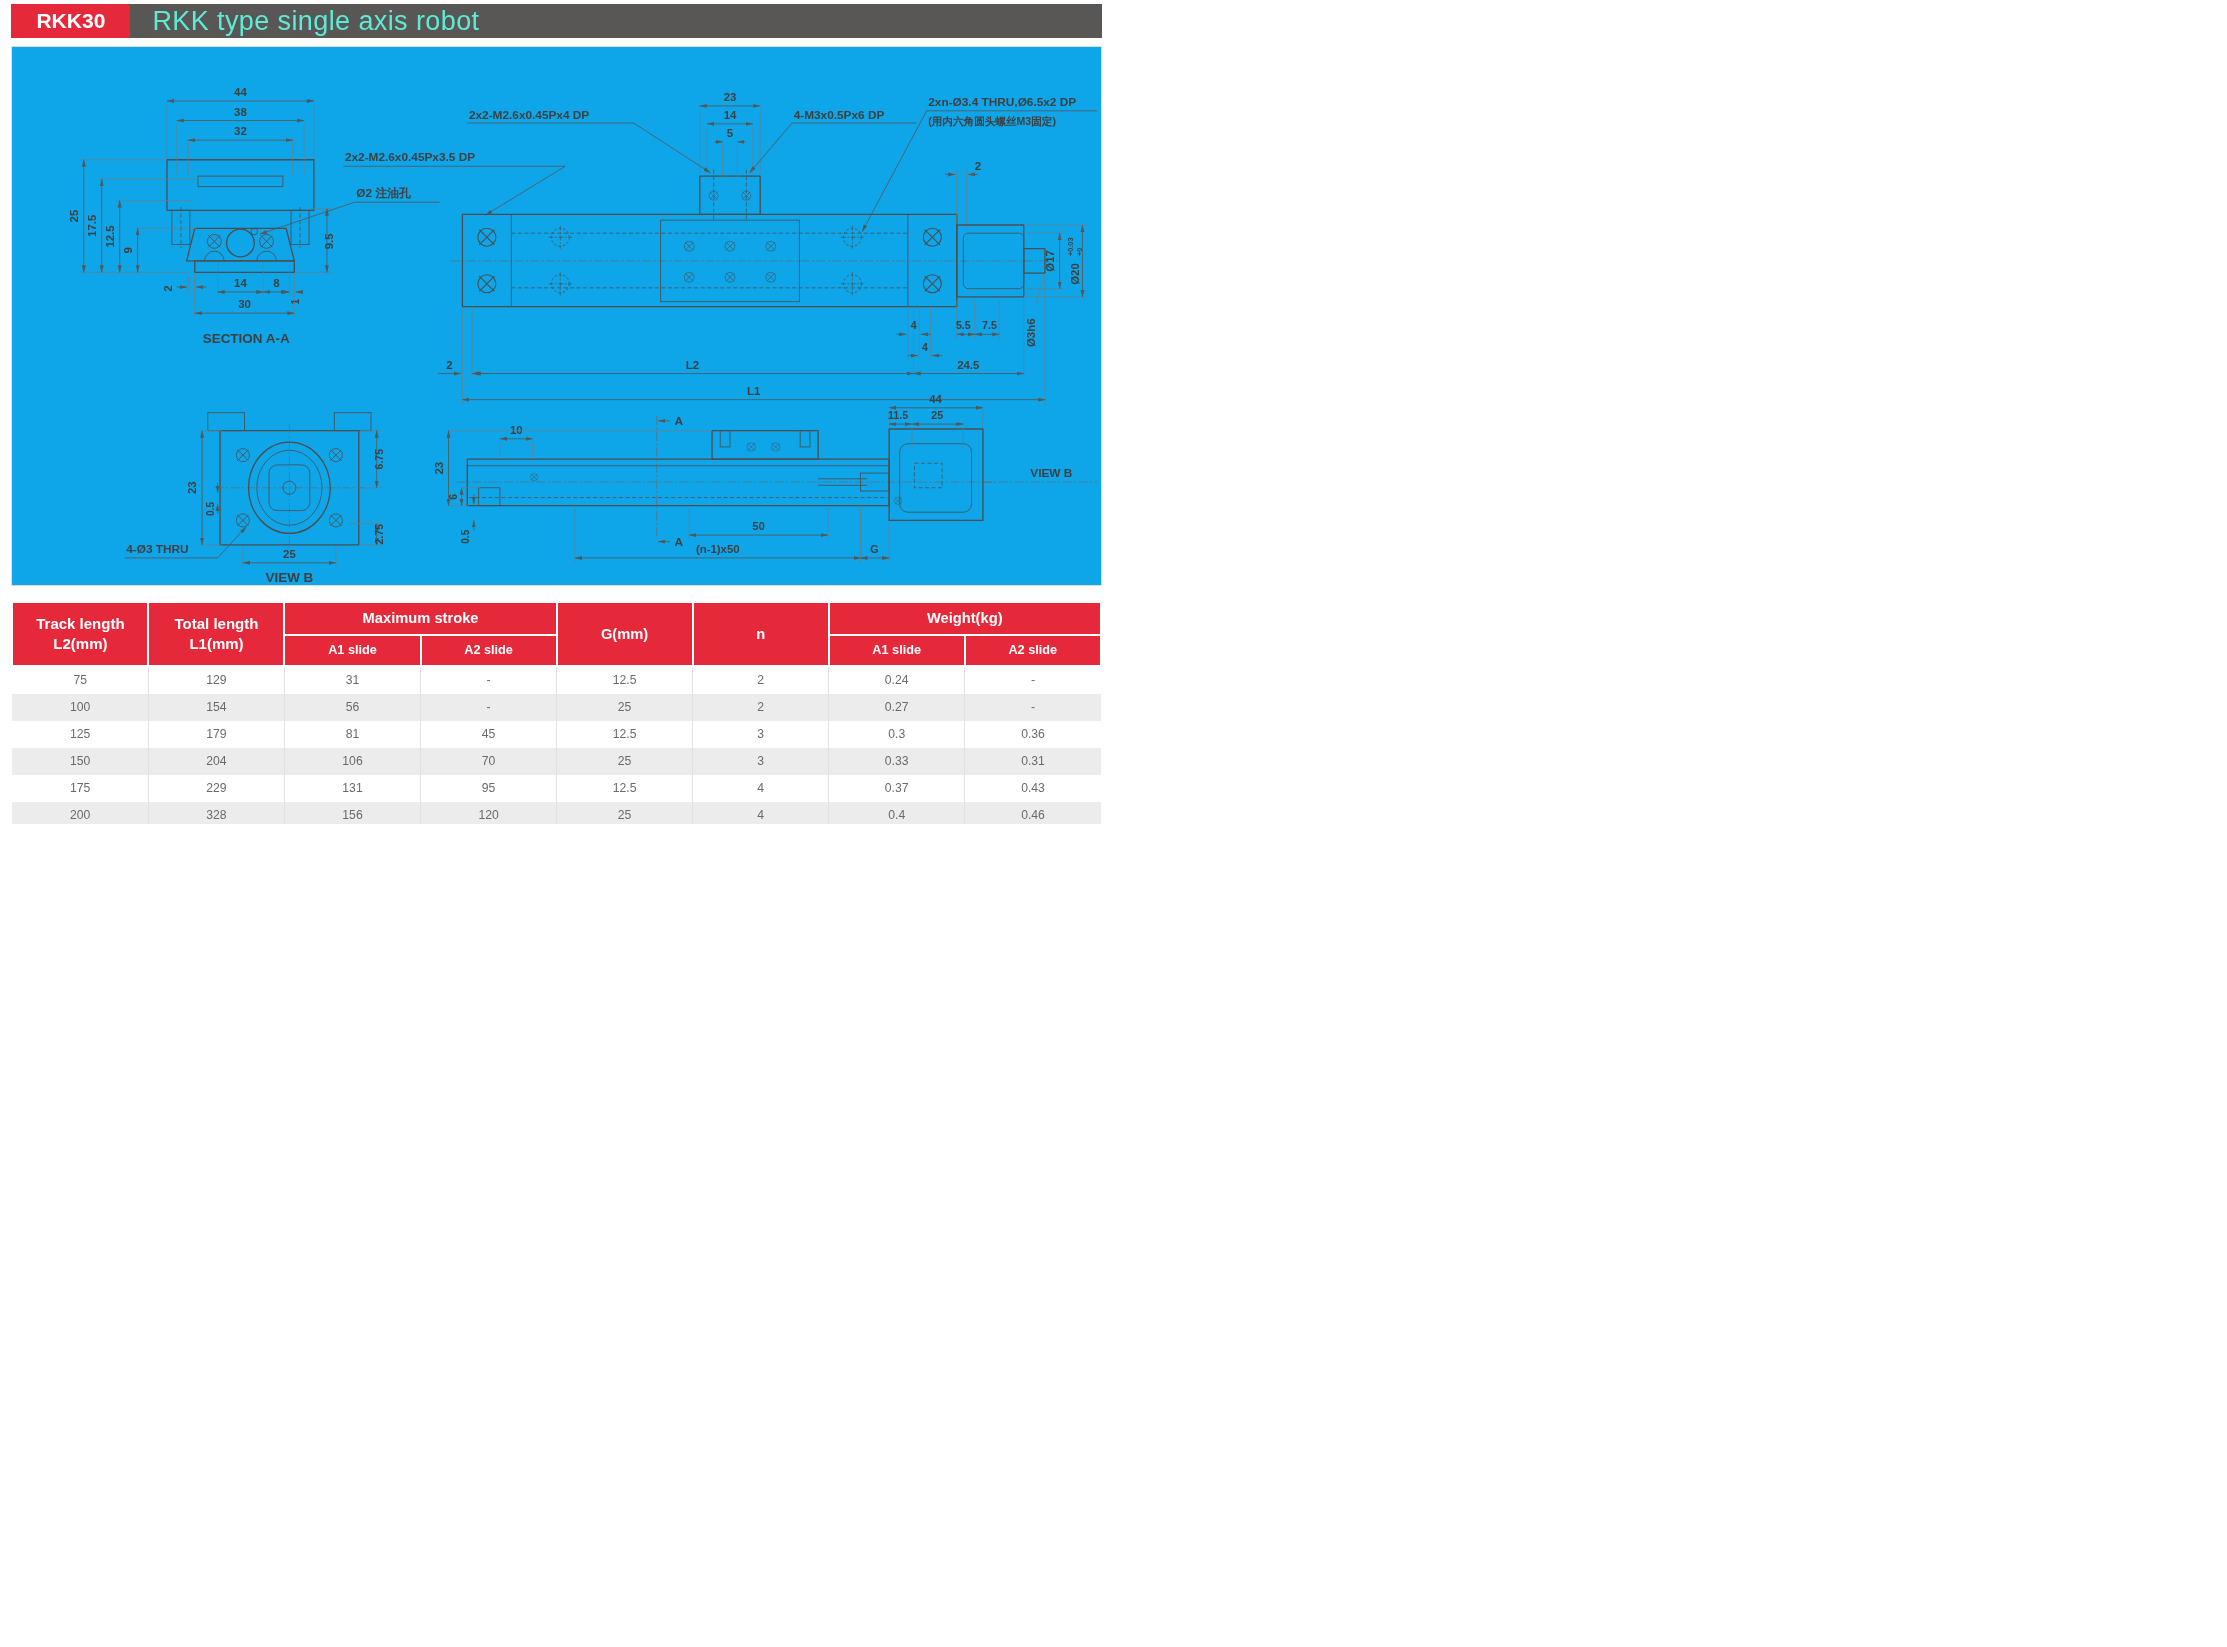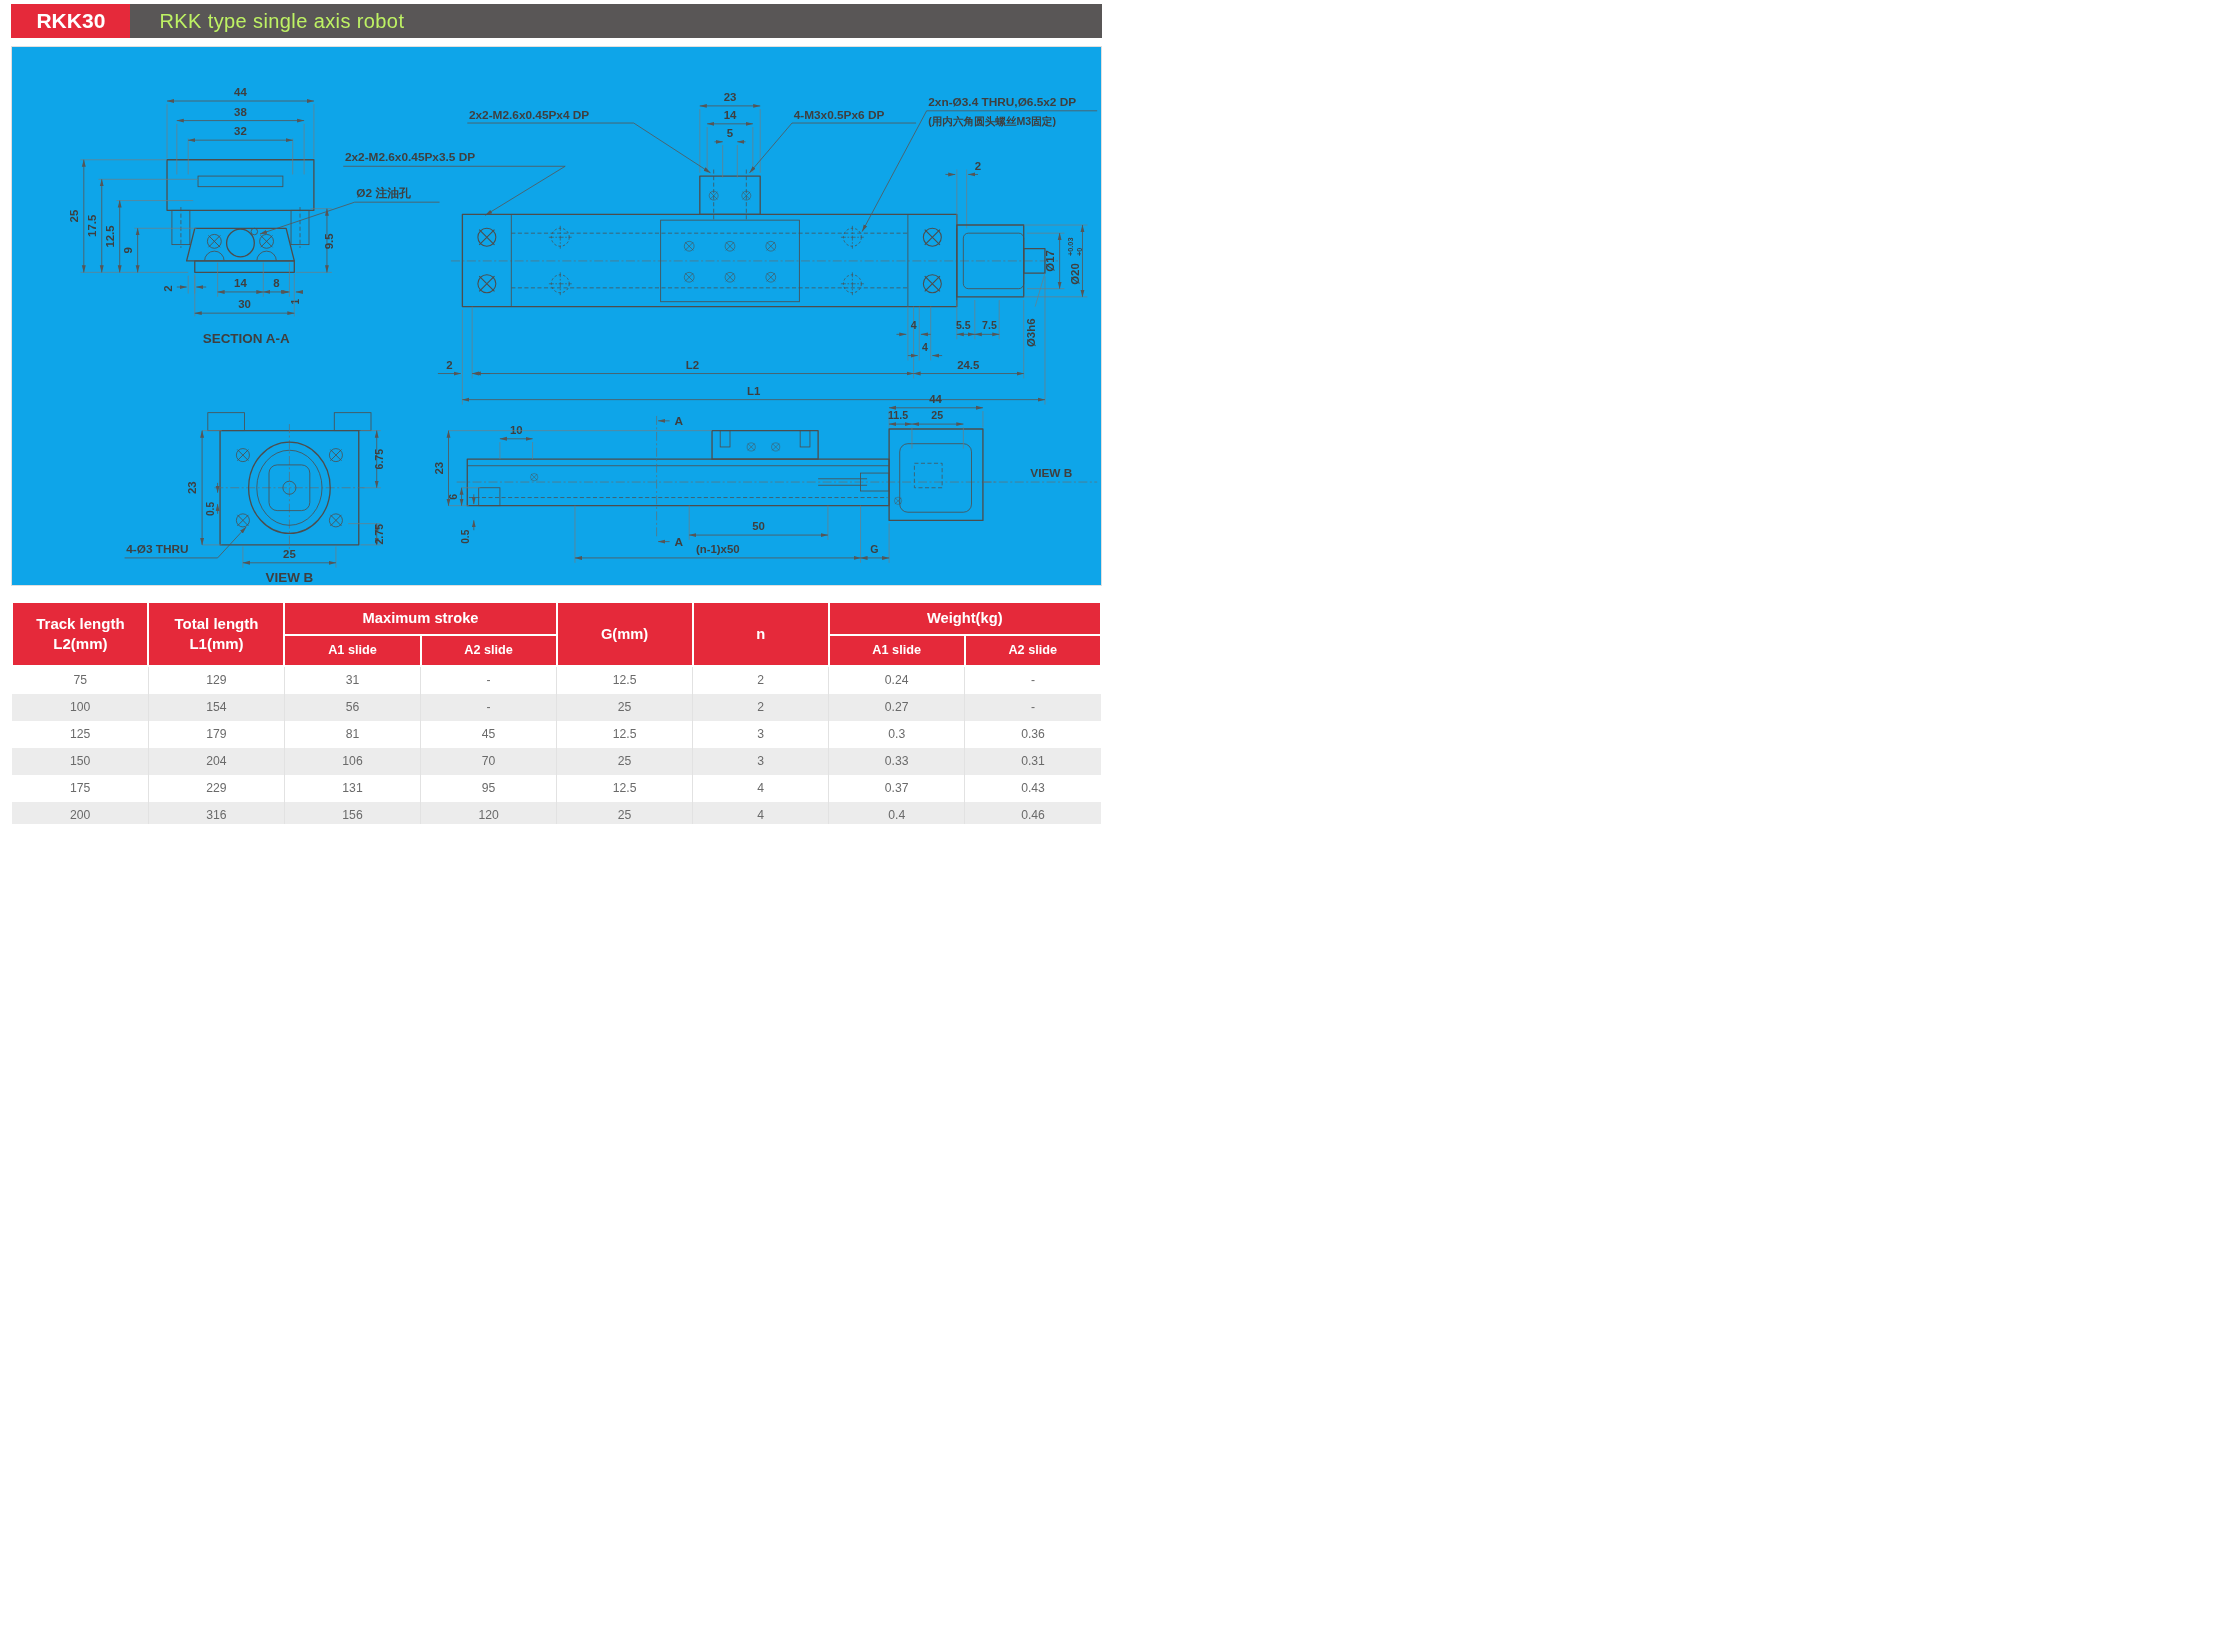--- a/index.html
+++ b/index.html
@@ -1,20 +1,20 @@
 <!DOCTYPE html>
 <html style="font-size:13px"><head>
 <meta charset="utf-8">
 <style>
   :root{ --red:#e5293a; --bar:#595656; --ink:#4d4d4d; }
   body{margin:0;background:#fff;font-family:"Liberation Sans","DejaVu Sans",sans-serif;}
   .page{width:1114px;height:824px;box-sizing:border-box;padding:4.1px 12.2px 0 11.4px;background:#fff;}
   .hdr{display:flex;height:34px;}
   .badge{background:var(--red);color:#fff;font-weight:bold;font-size:21px;display:flex;align-items:center;justify-content:center;width:119px;flex:none;}
-  .bar{background:var(--bar);color:#bef264;flex:1;display:flex;align-items:center;font-size:20px;font-weight:400;padding-left:29px;letter-spacing:0.4px;}
+  .bar{background:var(--bar);color:#5eead4;flex:1;display:flex;align-items:center;font-size:27px;font-weight:400;padding-left:22px;letter-spacing:0.4px;}
   .draw{margin-top:8.2px;border:1.6px solid #e0dfdf;height:540px;box-sizing:border-box;background:#0ea5e9;}
   .draw svg{display:block;width:100%;height:100%;}
 
   
   .part{fill:none;stroke:var(--ink);stroke-width:1.6;stroke-linejoin:round;}
   .pn{fill:none;stroke:var(--ink);stroke-width:1;}
   .dash{fill:none;stroke:var(--ink);stroke-width:.9;stroke-dasharray:5 3;}
   .dd{fill:none;stroke:#6a6a6a;stroke-width:.8;stroke-dasharray:11 3 2.5 3;}
   .ext{fill:none;stroke:#7a7a7a;stroke-width:.8;}
   .dim{fill:none;stroke:#565656;stroke-width:1;marker-start:url(#ar);marker-end:url(#ar);}
@@ -444,21 +444,21 @@
           <td>229</td>
           <td>131</td>
           <td>95</td>
           <td>12.5</td>
           <td>4</td>
           <td>0.37</td>
           <td>0.43</td>
       </tr>
       <tr>
         <td>200</td>
-          <td>316</td>
+          <td>328</td>
           <td>156</td>
           <td>120</td>
           <td>25</td>
           <td>4</td>
           <td>0.4</td>
           <td>0.46</td>
       </tr>
     </tbody>
   </table>
 

